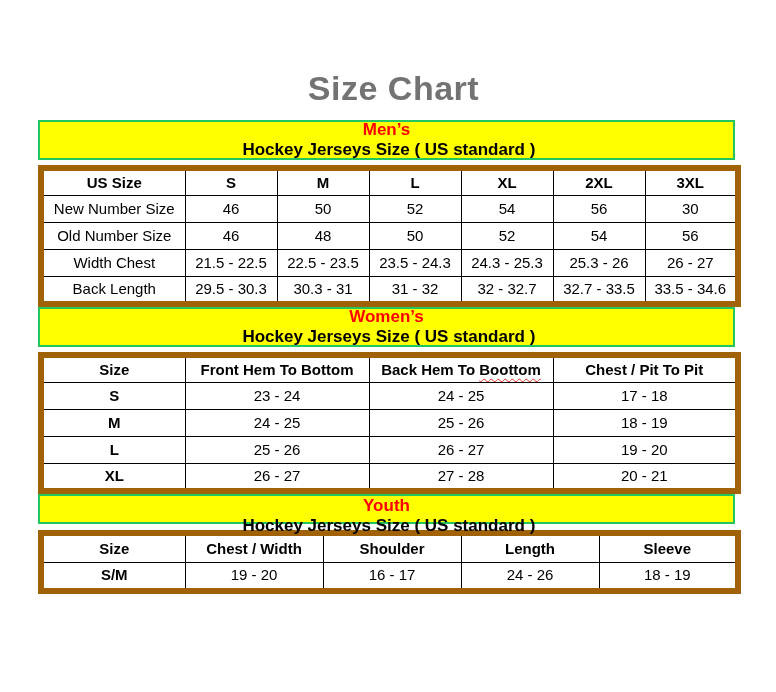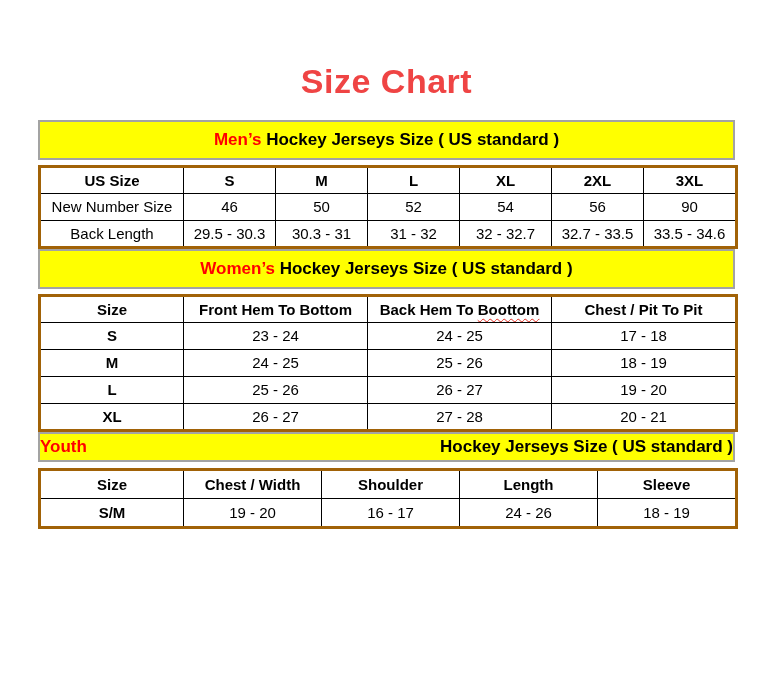--- a/index.html
+++ b/index.html
@@ -7,48 +7,49 @@
     width: 776px; height: 692px;
     background: #ffffff;
     font-family: "Liberation Sans", sans-serif;
     position: relative;
     overflow: hidden;
     color: #000;
   }
   .page-title {
     position: absolute;
     top: 62px; left: 38px; width: 697px;
-    margin: 0;
+    margin: 7px;
     text-align: center;
     font-size: 34px;
     font-weight: bold;
-    color: #ef4444;
+    color: #737373;
     letter-spacing: 0.5px;
   }
   .content {
     position: absolute;
     left: 38px; top: 120px; width: 697px;
   }
   .banner {
     box-sizing: border-box;
     width: 697px; height: 40px;
     background: #ffff00;
-    border: 2px solid #a3a3a3;
+    border: 2px solid #22c55e;
     display: flex; align-items: center; justify-content: center;
     font-size: 17px; font-weight: bold;
     margin: 0 0 5px 0;
+    flex-direction: column;
   }
   .banner.small { height: 30px; margin-bottom: 6px; justify-content: space-between; }
   .banner .accent { color: #ff0000; white-space: pre; }
   .banner .rest   { color: #000000; white-space: pre; }
   table.size-table {
     border-collapse: collapse;
     table-layout: fixed;
     width: 697px;
-    border: 3px solid #a16207;
+    border: 6px solid #a16207;
   }
   .size-table th, .size-table td {
     box-sizing: border-box;
     border: 1.5px solid #000;
     padding: 0 2px;
     text-align: center;
     vertical-align: middle;
     font-size: 15px;
     height: 27px;
     line-height: 24px;
@@ -100,21 +101,39 @@
         </tr>
       </thead>
     <tbody>
         <tr>
           <td>New Number Size</td>
           <td>46</td>
           <td>50</td>
           <td>52</td>
           <td>54</td>
           <td>56</td>
-          <td>90</td>
+          <td>30</td>
+        </tr>
+        <tr>
+          <td>Old Number Size</td>
+          <td>46</td>
+          <td>48</td>
+          <td>50</td>
+          <td>52</td>
+          <td>54</td>
+          <td>56</td>
+        </tr>
+        <tr>
+          <td>Width Chest</td>
+          <td>21.5 - 22.5</td>
+          <td>22.5 - 23.5</td>
+          <td>23.5 - 24.3</td>
+          <td>24.3 - 25.3</td>
+          <td>25.3 - 26</td>
+          <td>26 - 27</td>
         </tr>
         <tr>
           <td>Back Length</td>
           <td>29.5 - 30.3</td>
           <td>30.3 - 31</td>
           <td>31 - 32</td>
           <td>32 - 32.7</td>
           <td>32.7 - 33.5</td>
           <td>33.5 - 34.6</td>
         </tr>

